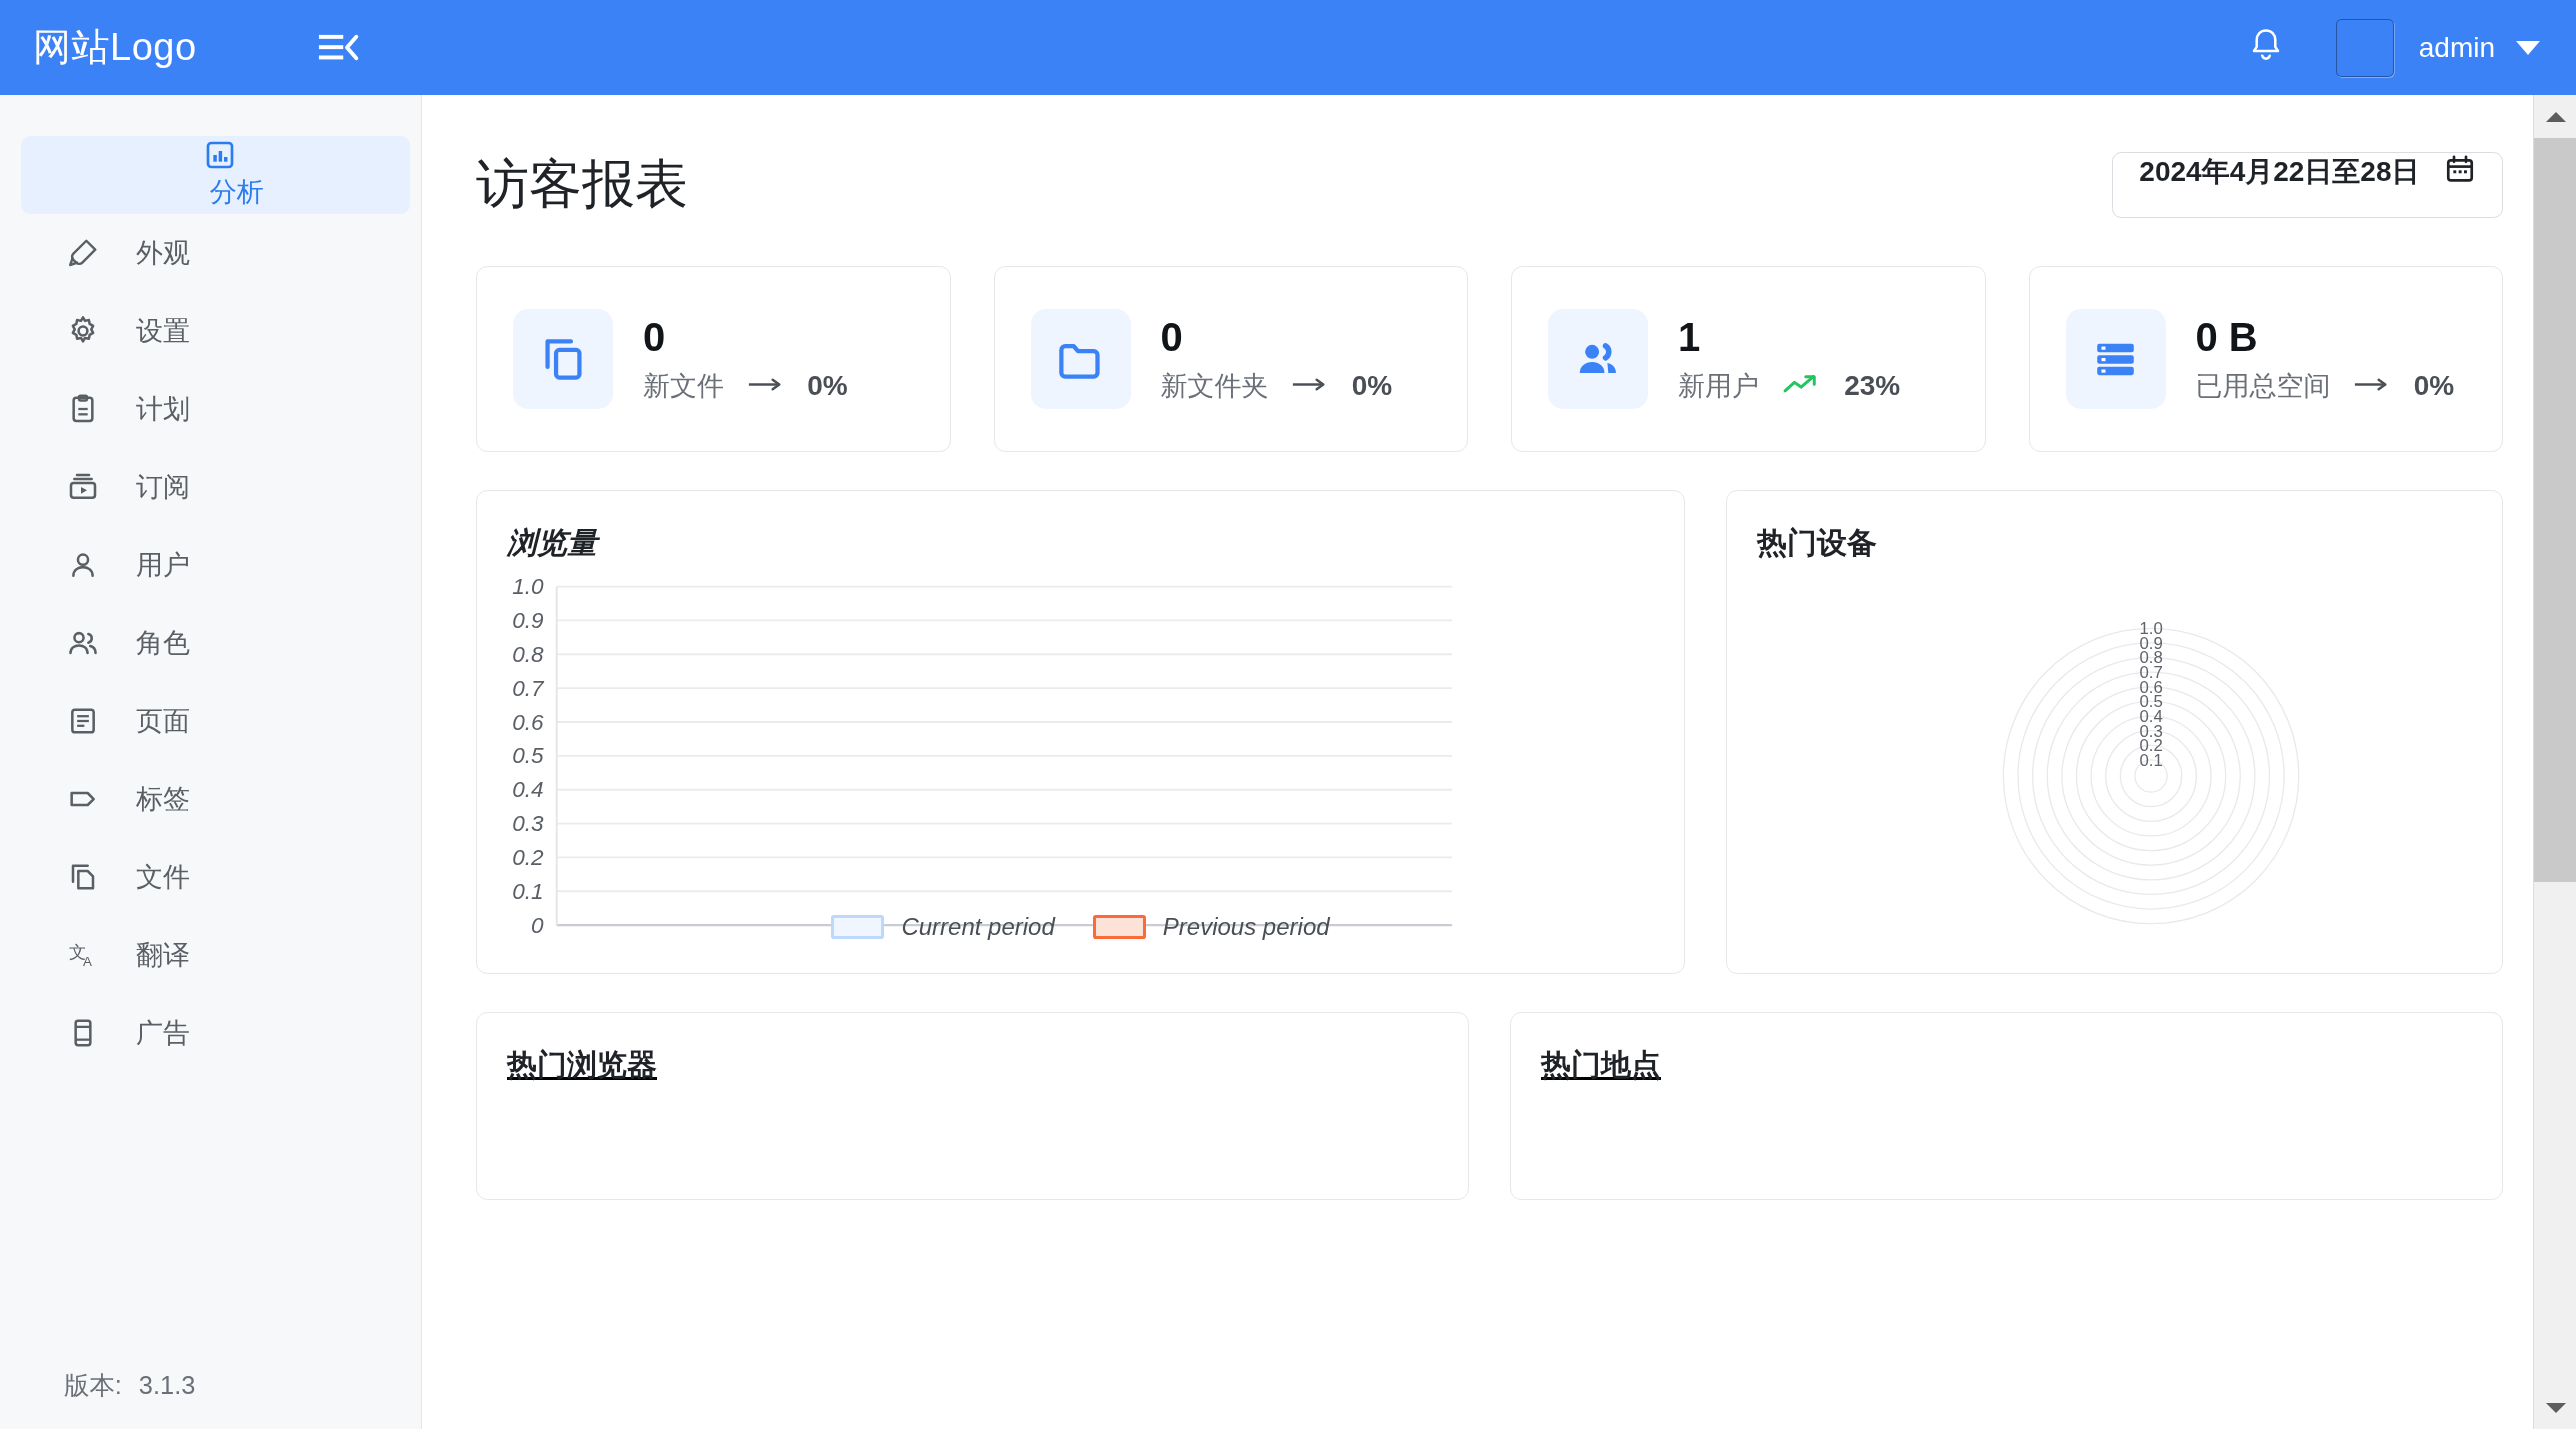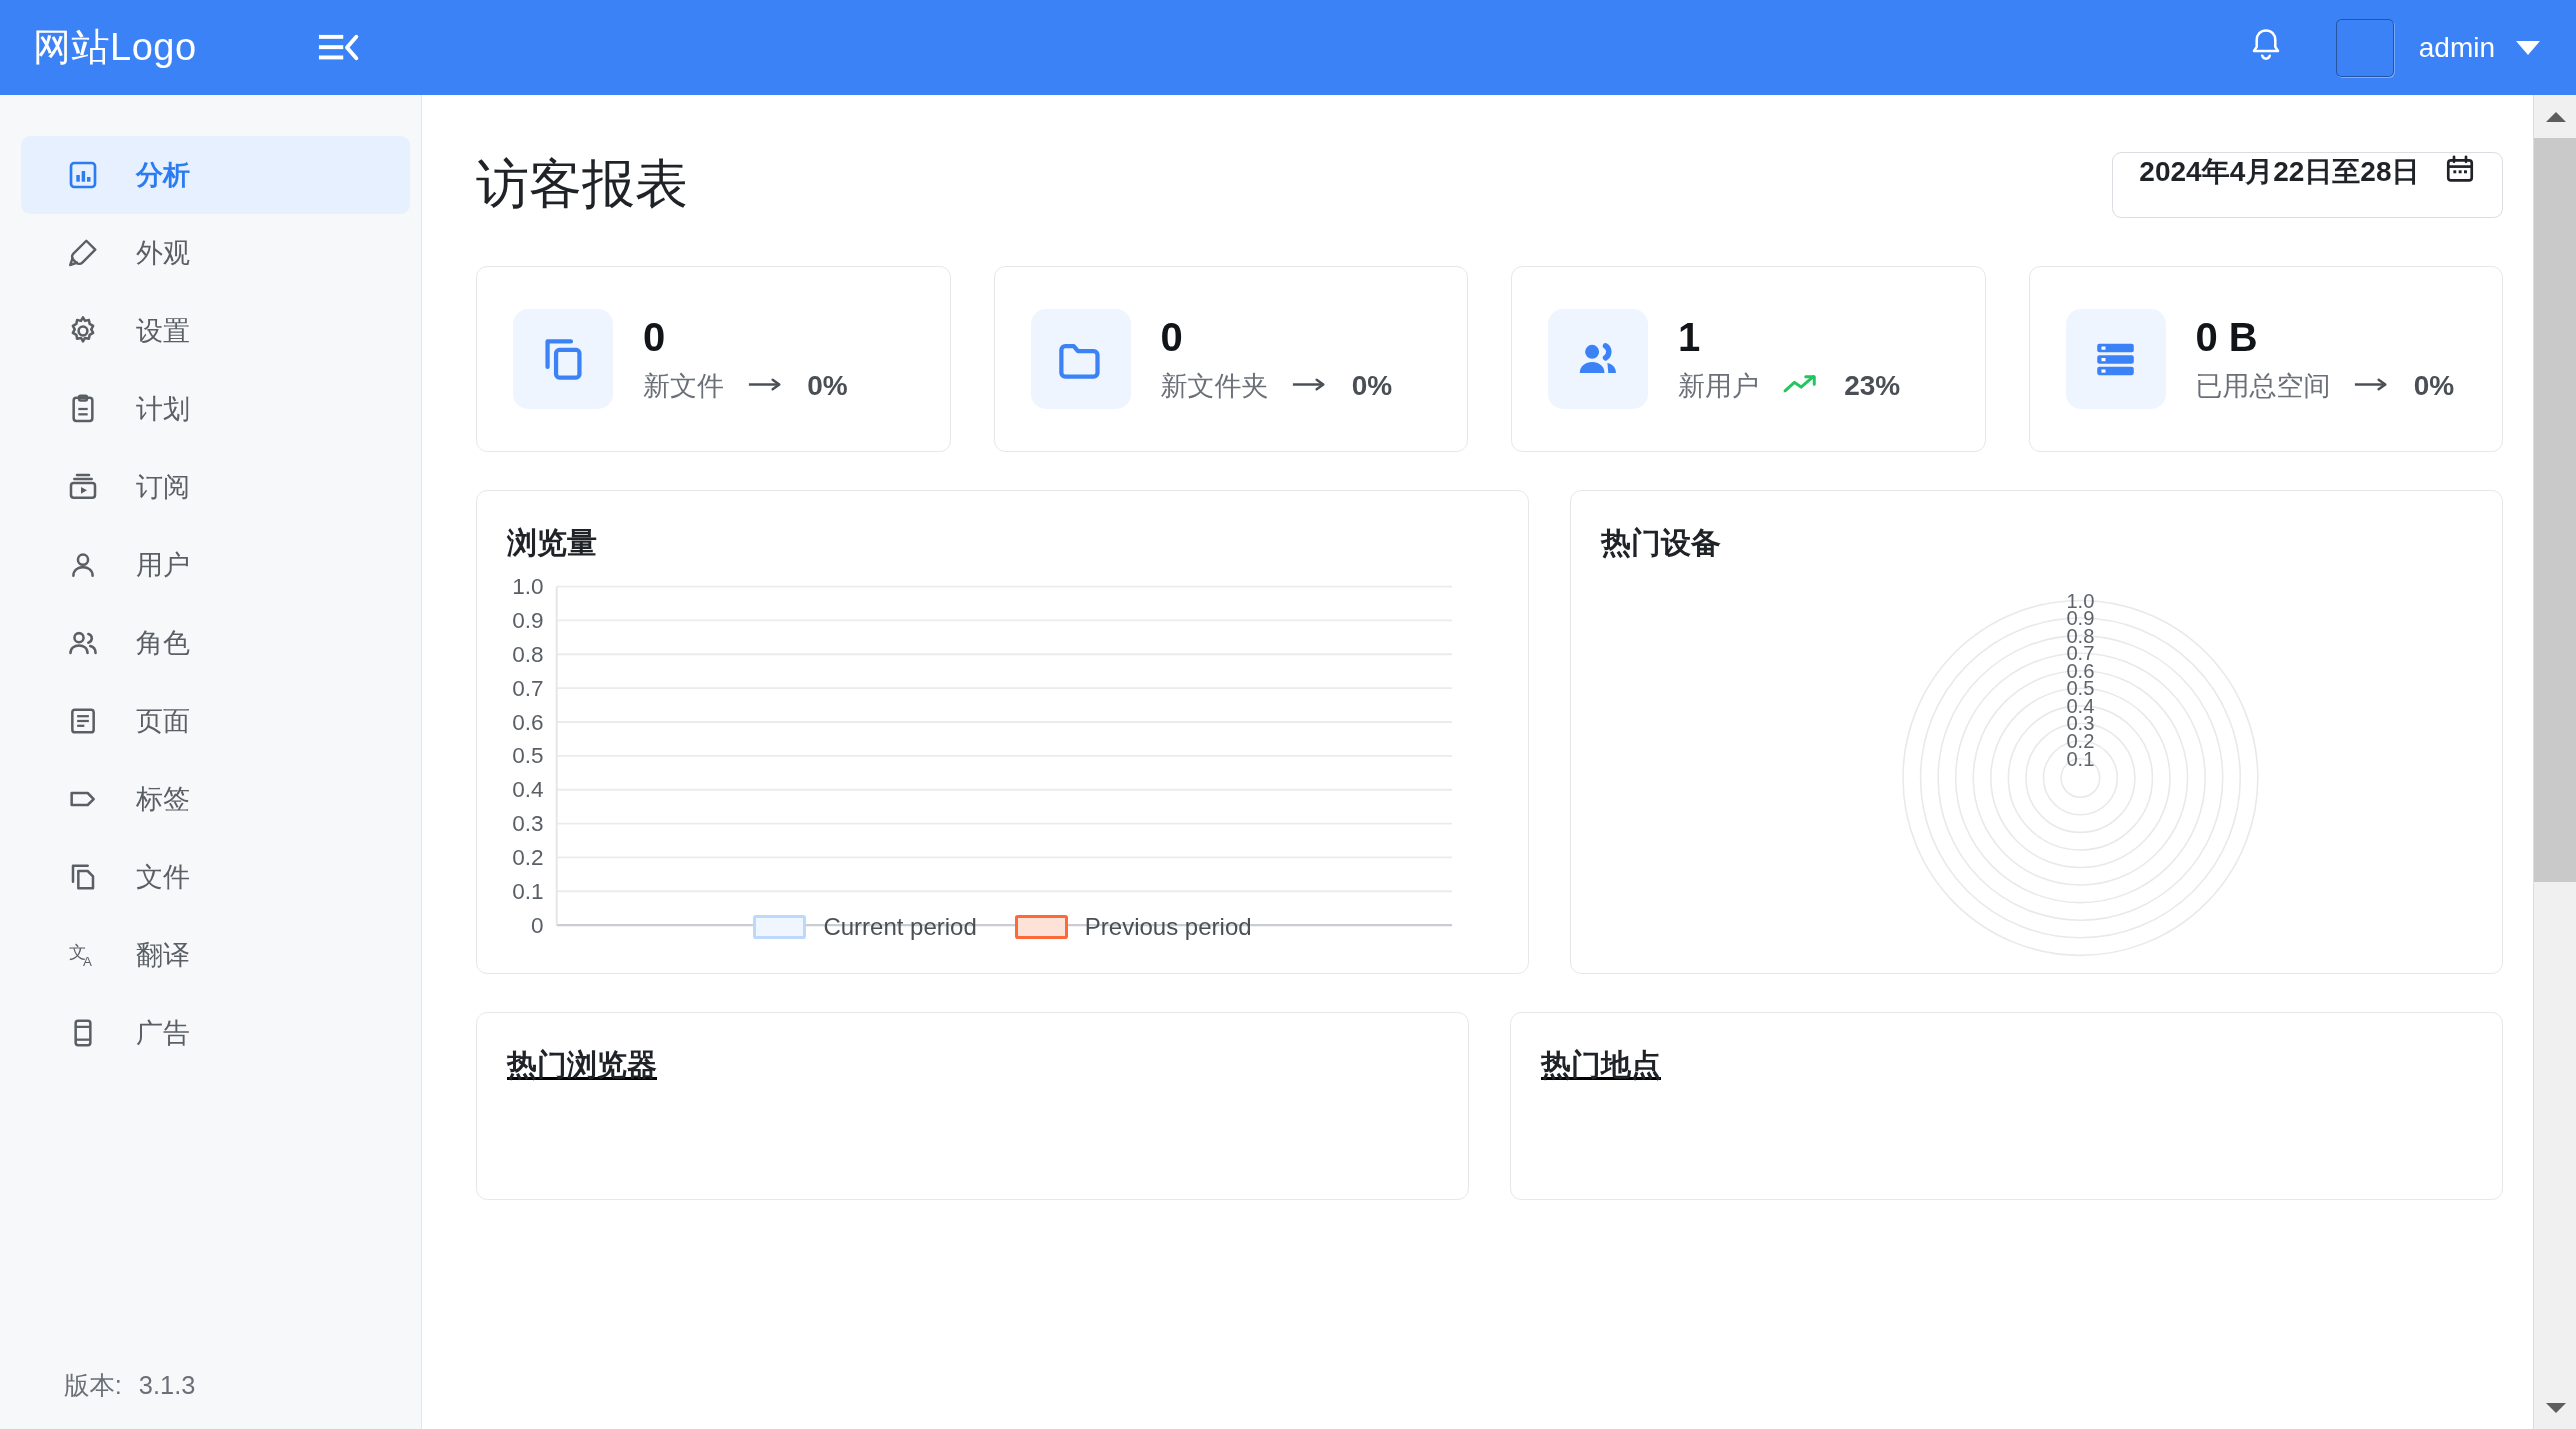--- a/index.html
+++ b/index.html
@@ -81,21 +81,22 @@
     margin: 0 11.3px 0 21px;
     padding-left: 43px;
     border-radius: 9.4px;
     cursor: pointer;
     color: #5a5f66;
     font-size: 27px;
   }
   .nav-item.active {
     background: #e7f0fe;
     color: #2b7cf0;
-    font-weight: bold;
+    font-weight: normal;
+    flex-direction: column;
   }
   .nav-icon {
     width: 38px; height: 38px;
     display: flex; align-items: center; justify-content: center;
     margin-right: 34px;
     flex: 0 0 auto;
   }
   .nav-label { white-space: nowrap; }
   .version {
     position: absolute;
@@ -175,21 +176,21 @@
     border: 0.9px solid #e5e7eb;
     border-radius: 11.3px;
     background: #fff;
     position: relative;
   }
   .panel-title {
     font-size: 30px; font-weight: bold; color: #1f2328;
     padding: 32px 0 0 30px;
     white-space: nowrap;
   }
-  .panel-views { width: 1053px; height: 484px; }
+  .panel-views { width: 1209px; height: 484px; font-style: italic; }
   .panel-devices { flex: 1 1 0; height: 484px; }
 
   
   .linechart { position: relative; width: 100%; height: 395px; }
   .lc-svg { position: absolute; left: 0; top: 0; }
 
   .legend {
     position: absolute;
     left: 0; right: 0;
     bottom: 32px;

